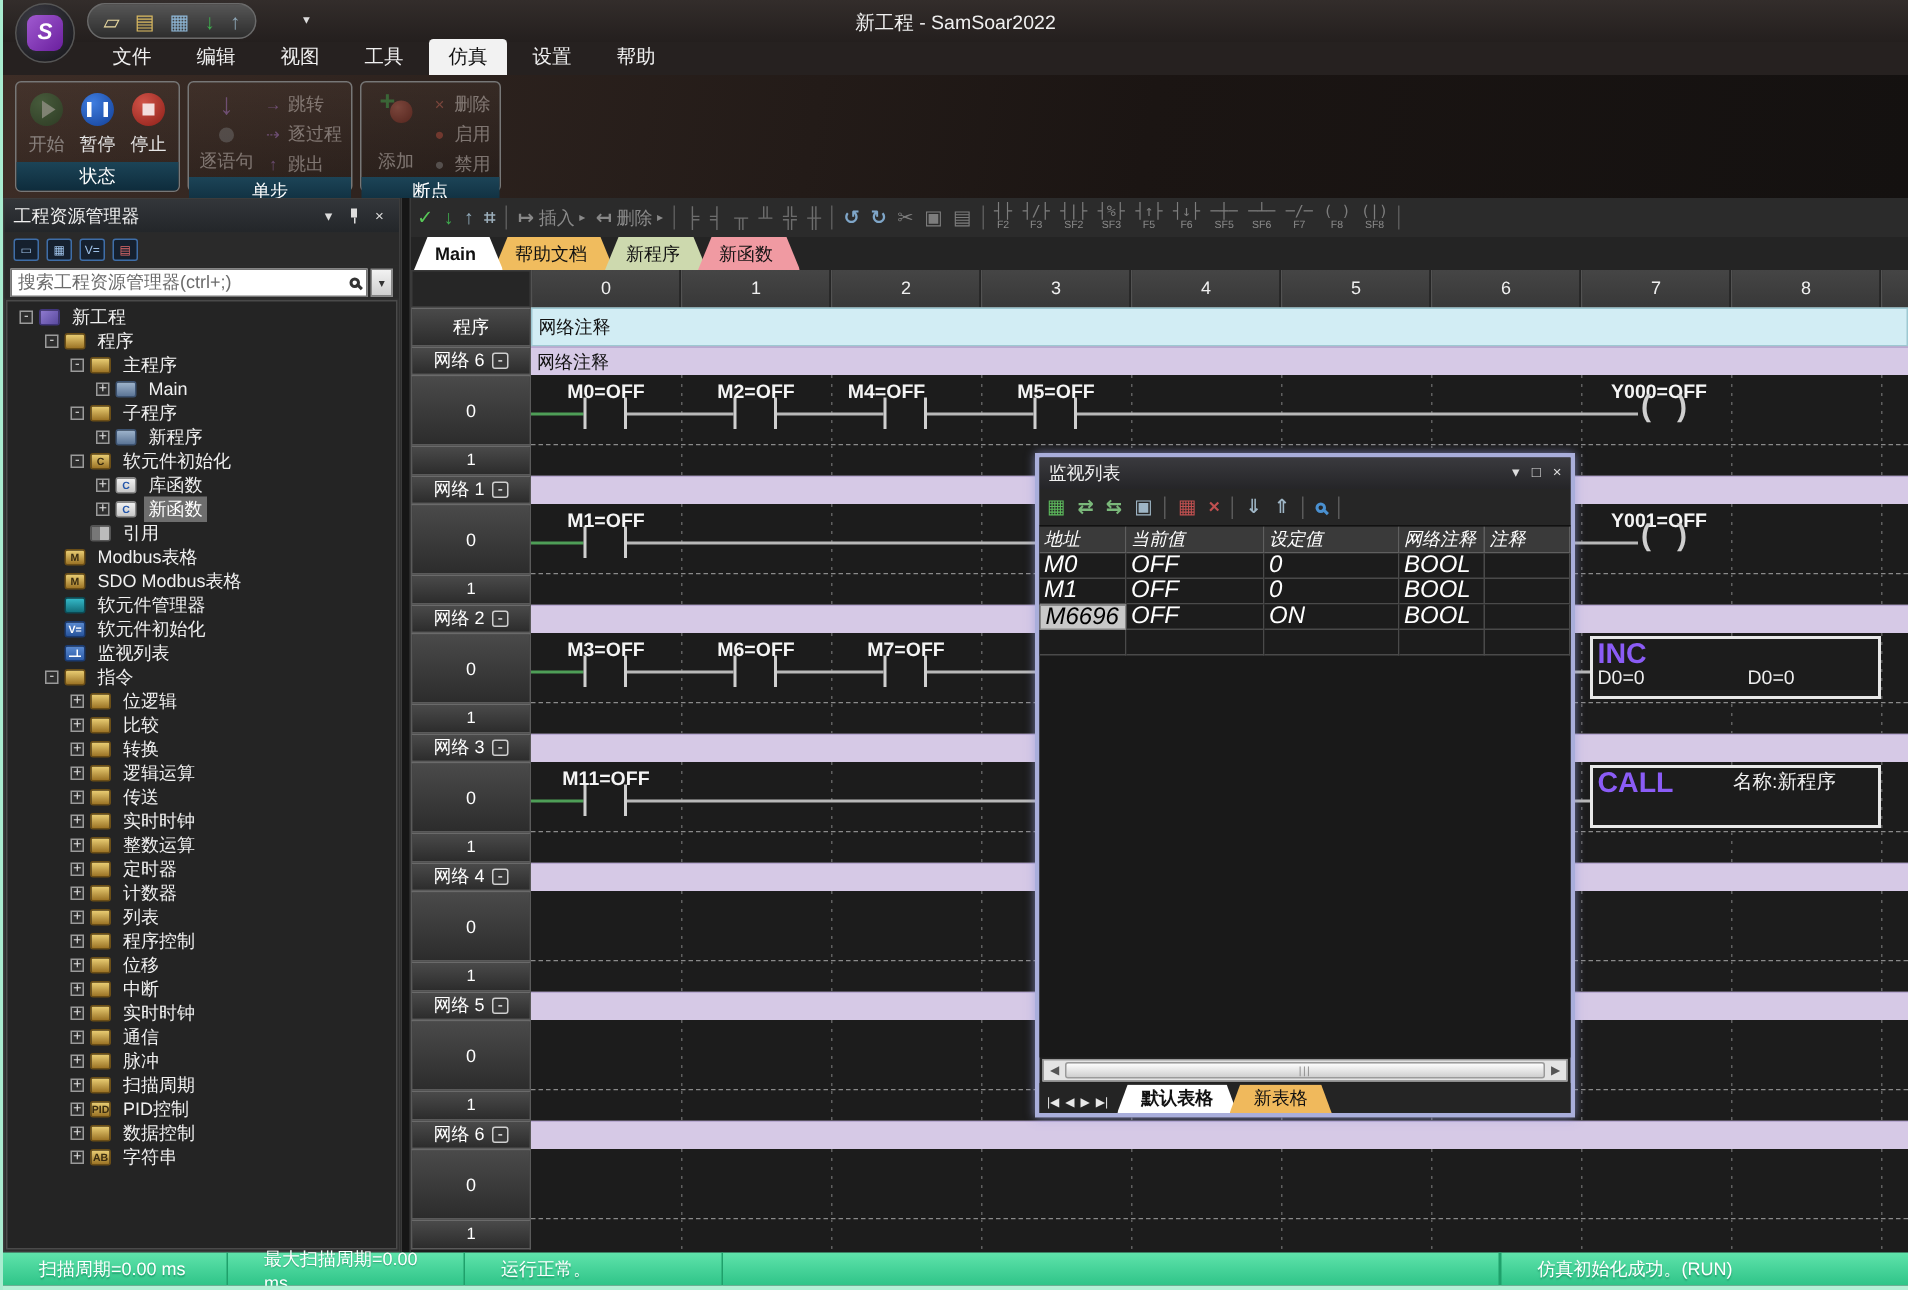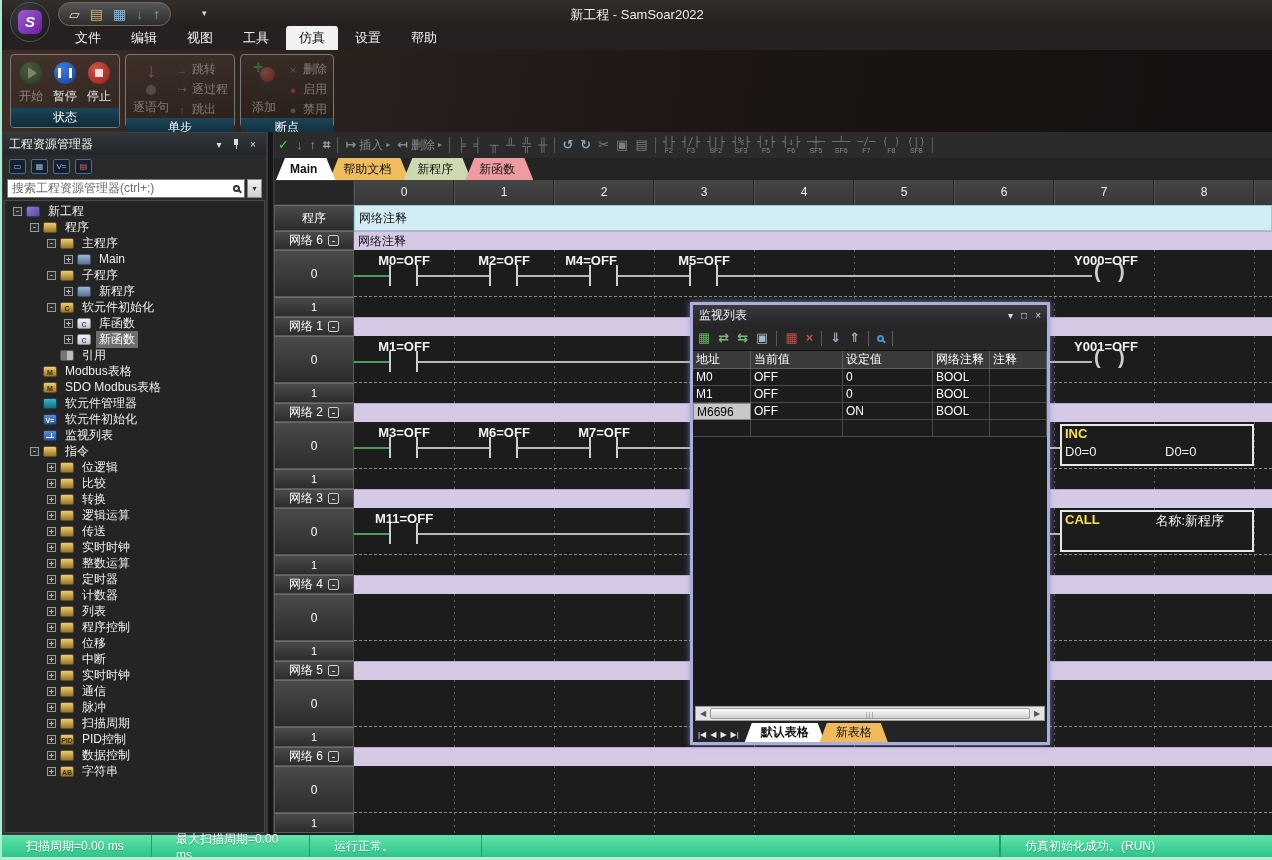--- a/index.html
+++ b/index.html
@@ -129,37 +129,37 @@
   .ladcell{flex:1;position:relative;background:#1c1c1c;overflow:hidden;}
   .netrow0 .ladcell{border-bottom:1px dashed #8a8a8a;}
   .colline{position:absolute;top:0;bottom:0;width:1px;
            background:repeating-linear-gradient(to bottom,#5f5f5f 0 2px,transparent 2px 6px);}
   .wire{position:absolute;height:2px;top:25px;background:#b8b8b8;}
   .wire.green{background:#4e9e57;}
   .tick{position:absolute;width:2px;height:21px;top:15px;background:#cfcfcf;}
   .lad-label{position:absolute;top:3px;transform:translateX(-50%);font-size:13px;font-weight:600;color:#f4f4f4;white-space:nowrap;}
   .paren{position:absolute;top:11px;font-size:20px;color:#cfcfcf;font-weight:600;line-height:20px;}
   .ladbox{position:absolute;left:706px;top:2px;width:194px;height:42px;border:2px solid #e8e8e8;background:#1c1c1c;z-index:2;}
-  .ladbox .btitle{position:absolute;left:3px;top:0;font-size:13px;font-weight:bold;color:#fde047;}
+  .ladbox .btitle{position:absolute;left:3px;top:0;font-size:19px;font-weight:bold;color:#8b5cf6;}
   .ladbox .bleft{position:absolute;left:3px;top:18px;font-size:13px;color:#f0f0f0;}
   .ladbox .bright{position:absolute;left:103px;top:18px;font-size:13px;color:#f0f0f0;}
   .ladbox.call .bright{left:auto;right:28px;top:0;}
   
   .watch{position:absolute;left:688px;top:302px;width:360px;height:443px;border:3px solid #a9aedb;background:#222;z-index:40;
          box-shadow:0 0 6px rgba(150,155,220,.7);display:flex;flex-direction:column;}
   .w-title{height:21px;background:linear-gradient(180deg,#3a3a3e,#252528);display:flex;align-items:center;padding:0 6px;gap:8px;}
   .w-title .wt-text{flex:1;font-size:12px;color:#f0f0f0;}
   .wbtn{font-size:10px;color:#ddd;}
   .w-tools{height:25px;background:#262626;display:flex;align-items:center;gap:8px;padding:0 5px;border-bottom:1px solid #111;}
   .wico{font-size:13px;line-height:14px;}
   .w-sep{width:1px;height:15px;background:#5a5a5a;}
   .w-table{flex:1;overflow:hidden;background:#191919;display:flex;flex-direction:column;}
-  .w-hrow,.w-row{display:flex;flex:0 0 auto;}
+  .w-hrow,.w-row{display:flex;flex:0 0 auto;font-style:italic;}
   .w-hcell{background:#3a3a3a;color:#fff;font-size:12px;height:18px;line-height:17px;padding:0 3px;border-right:1px solid #5f5f5f;border-bottom:1px solid #5f5f5f;}
-  .w-cell{background:#1c1c1c;color:#fff;font-size:12px;height:17px;line-height:16px;padding:0 3px;border-right:1px solid #4a4a4a;border-bottom:1px solid #4a4a4a;}
+  .w-cell{background:#1c1c1c;color:#fff;font-size:16px;height:17px;line-height:16px;padding:0 3px;border-right:1px solid #4a4a4a;border-bottom:1px solid #4a4a4a;}
   .w-cell.sel{background:#c8c8c8;color:#000;border:1px solid #888;}
   .wc0{width:58px;} .wc1{width:92px;} .wc2{width:90px;} .wc3{width:57px;} .wc4{flex:1;}
   .w-scroll{height:15px;margin:1px 2px;background:#e4e4e4;border:1px solid #9a9a9a;display:flex;align-items:center;}
   .w-scroll .arr{width:14px;text-align:center;font-size:8px;color:#555;}
   .w-scroll .track{flex:1;position:relative;height:100%;}
   .w-scroll .thumb{position:absolute;left:0;right:0;top:1px;bottom:1px;background:linear-gradient(180deg,#fdfdfd,#cfcfcf);border:1px solid #9a9a9a;border-radius:2px;
                    text-align:center;font-size:7px;color:#888;line-height:11px;letter-spacing:1px;}
   .w-tabs{height:20px;background:#242424;display:flex;align-items:flex-end;gap:0;padding-left:3px;}
   .w-nav{display:flex;align-items:center;gap:4px;padding:0 6px 3px 2px;color:#e8e8e8;font-size:8px;}
   .w-nav span{cursor:default;}

